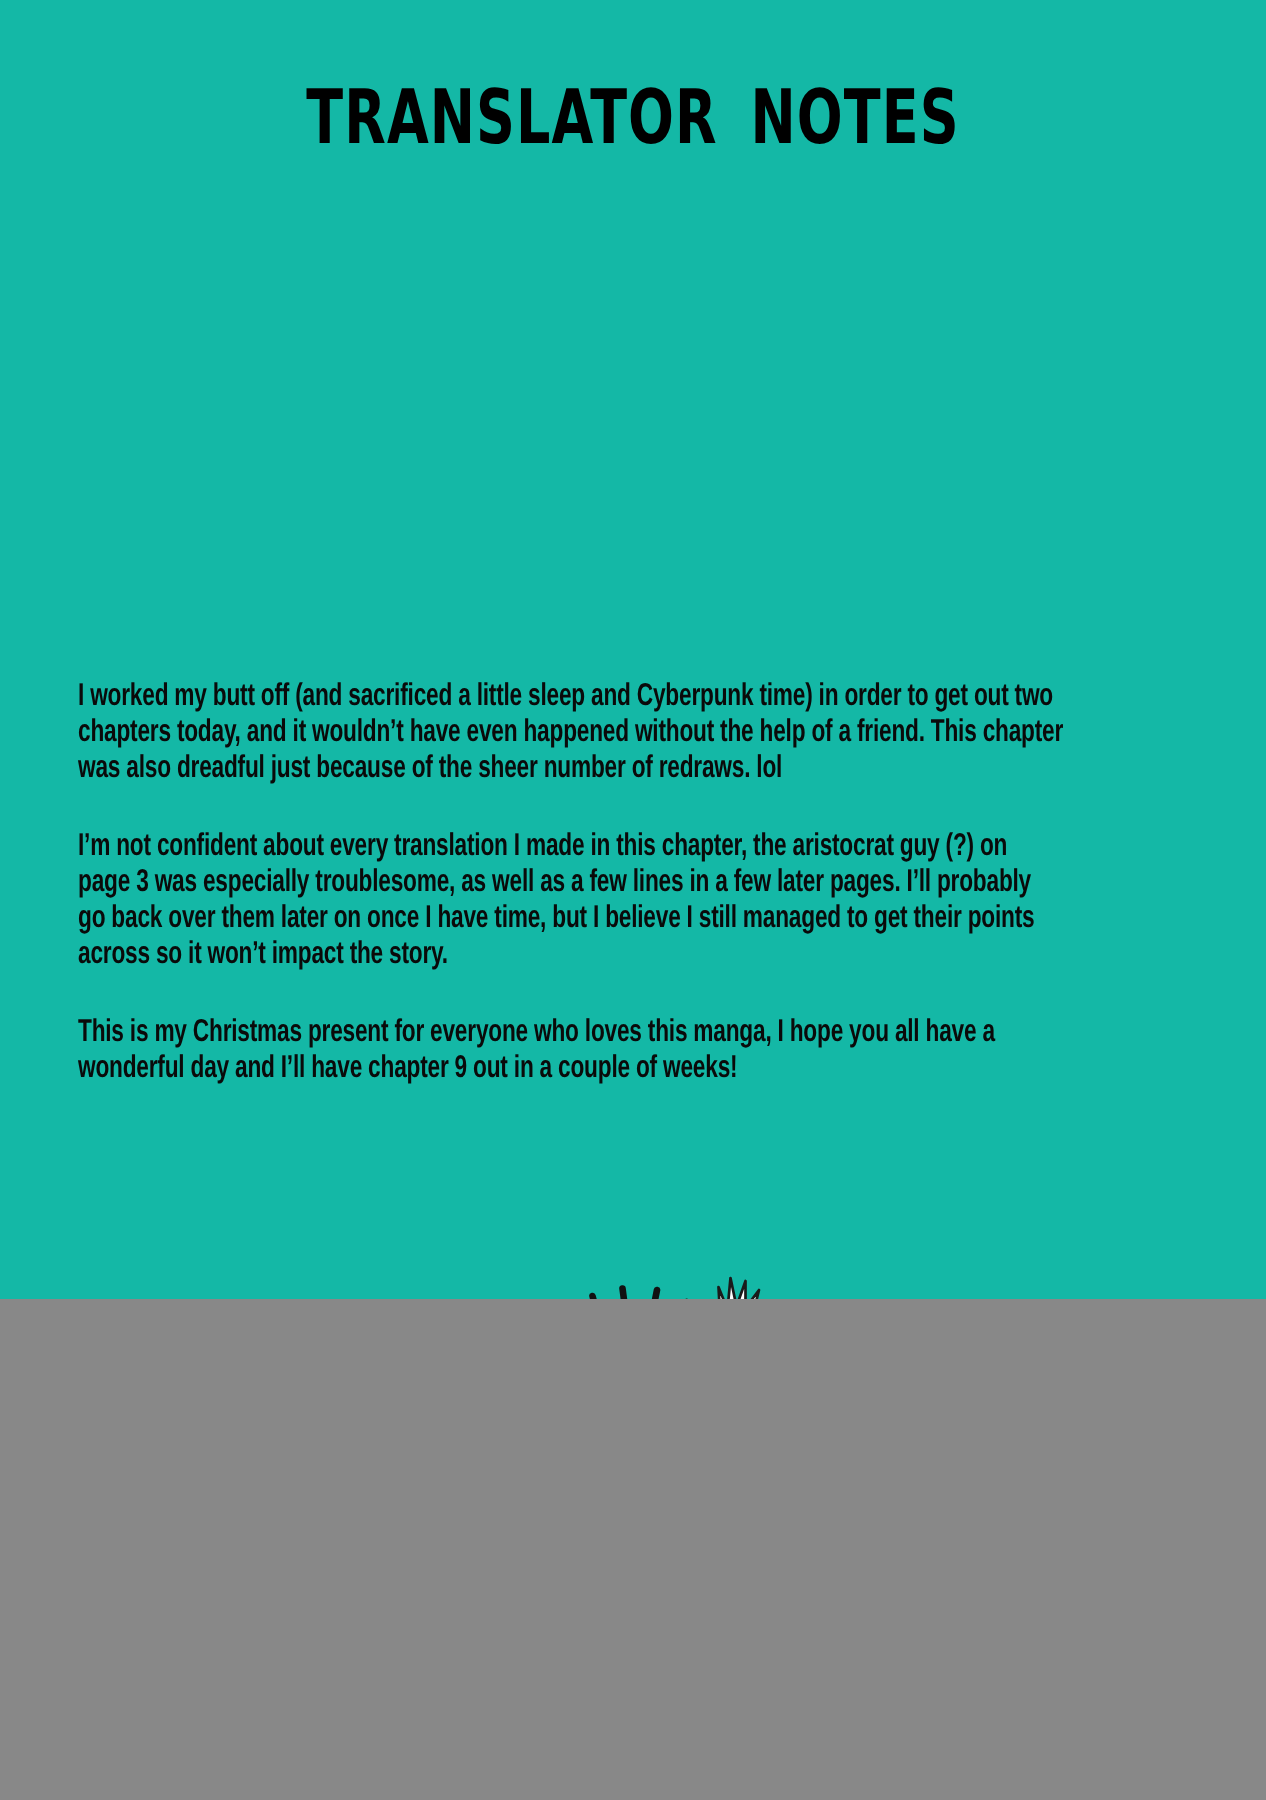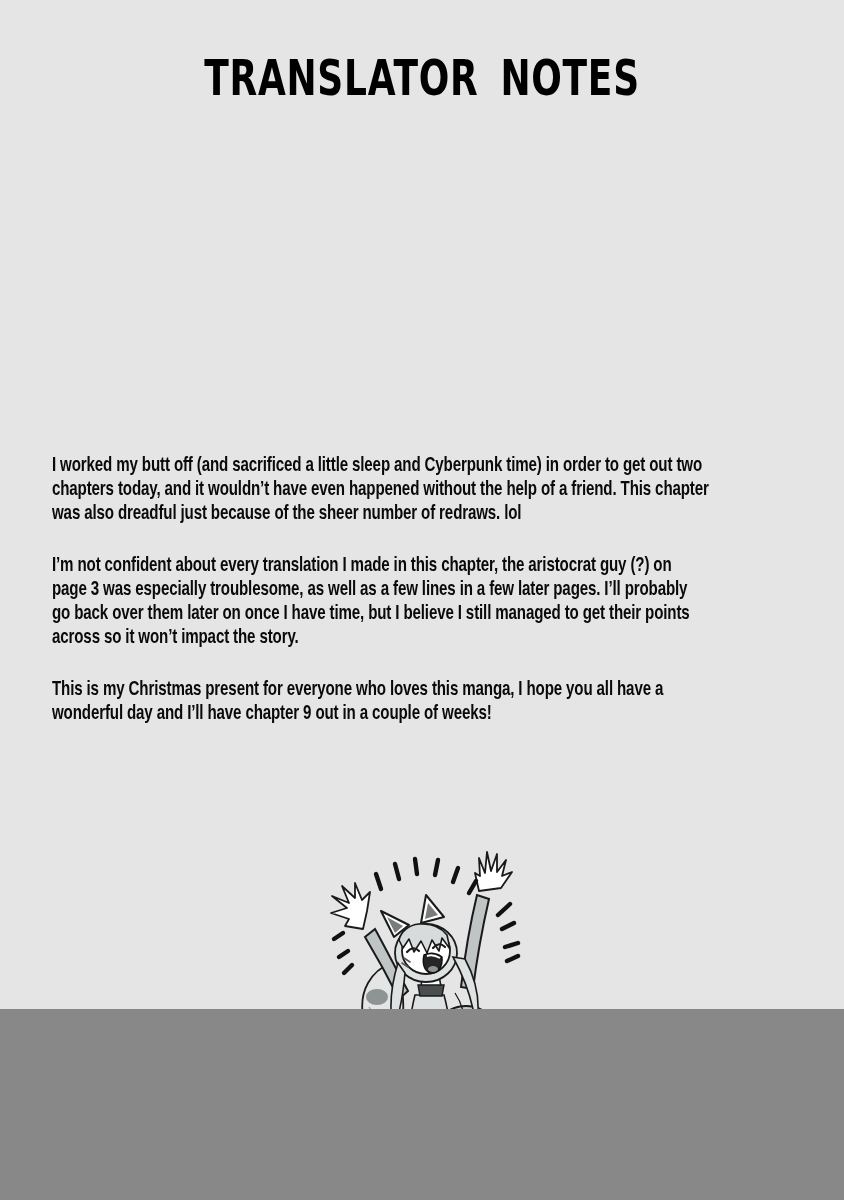--- a/index.html
+++ b/index.html
@@ -1,18 +1,18 @@
 <!DOCTYPE html>
 <html><head>
 <meta charset="utf-8">
 <style>
   html,body{margin:0;padding:0;background:#888;}
   .page{
-    position:relative;width:844px;height:1009px;margin:0 auto;
-    background:#e5e5e5;color:#000;overflow:hidden;
+    position:relative;width:844px;height:866px;margin:0 auto;
+    background:#14b8a6;color:#000;overflow:hidden;
     font-family:"Liberation Sans",sans-serif;
     text-decoration:underline;
   }
   .title{
     position:absolute;top:18px;left:0;width:844px;text-align:center;
     font-family:"DejaVu Sans",sans-serif;font-weight:bold;
     font-size:50px;line-height:52px;letter-spacing:1px;word-spacing:12px;
     transform:scaleX(0.72);transform-origin:50% 0;
     white-space:nowrap;
   }

